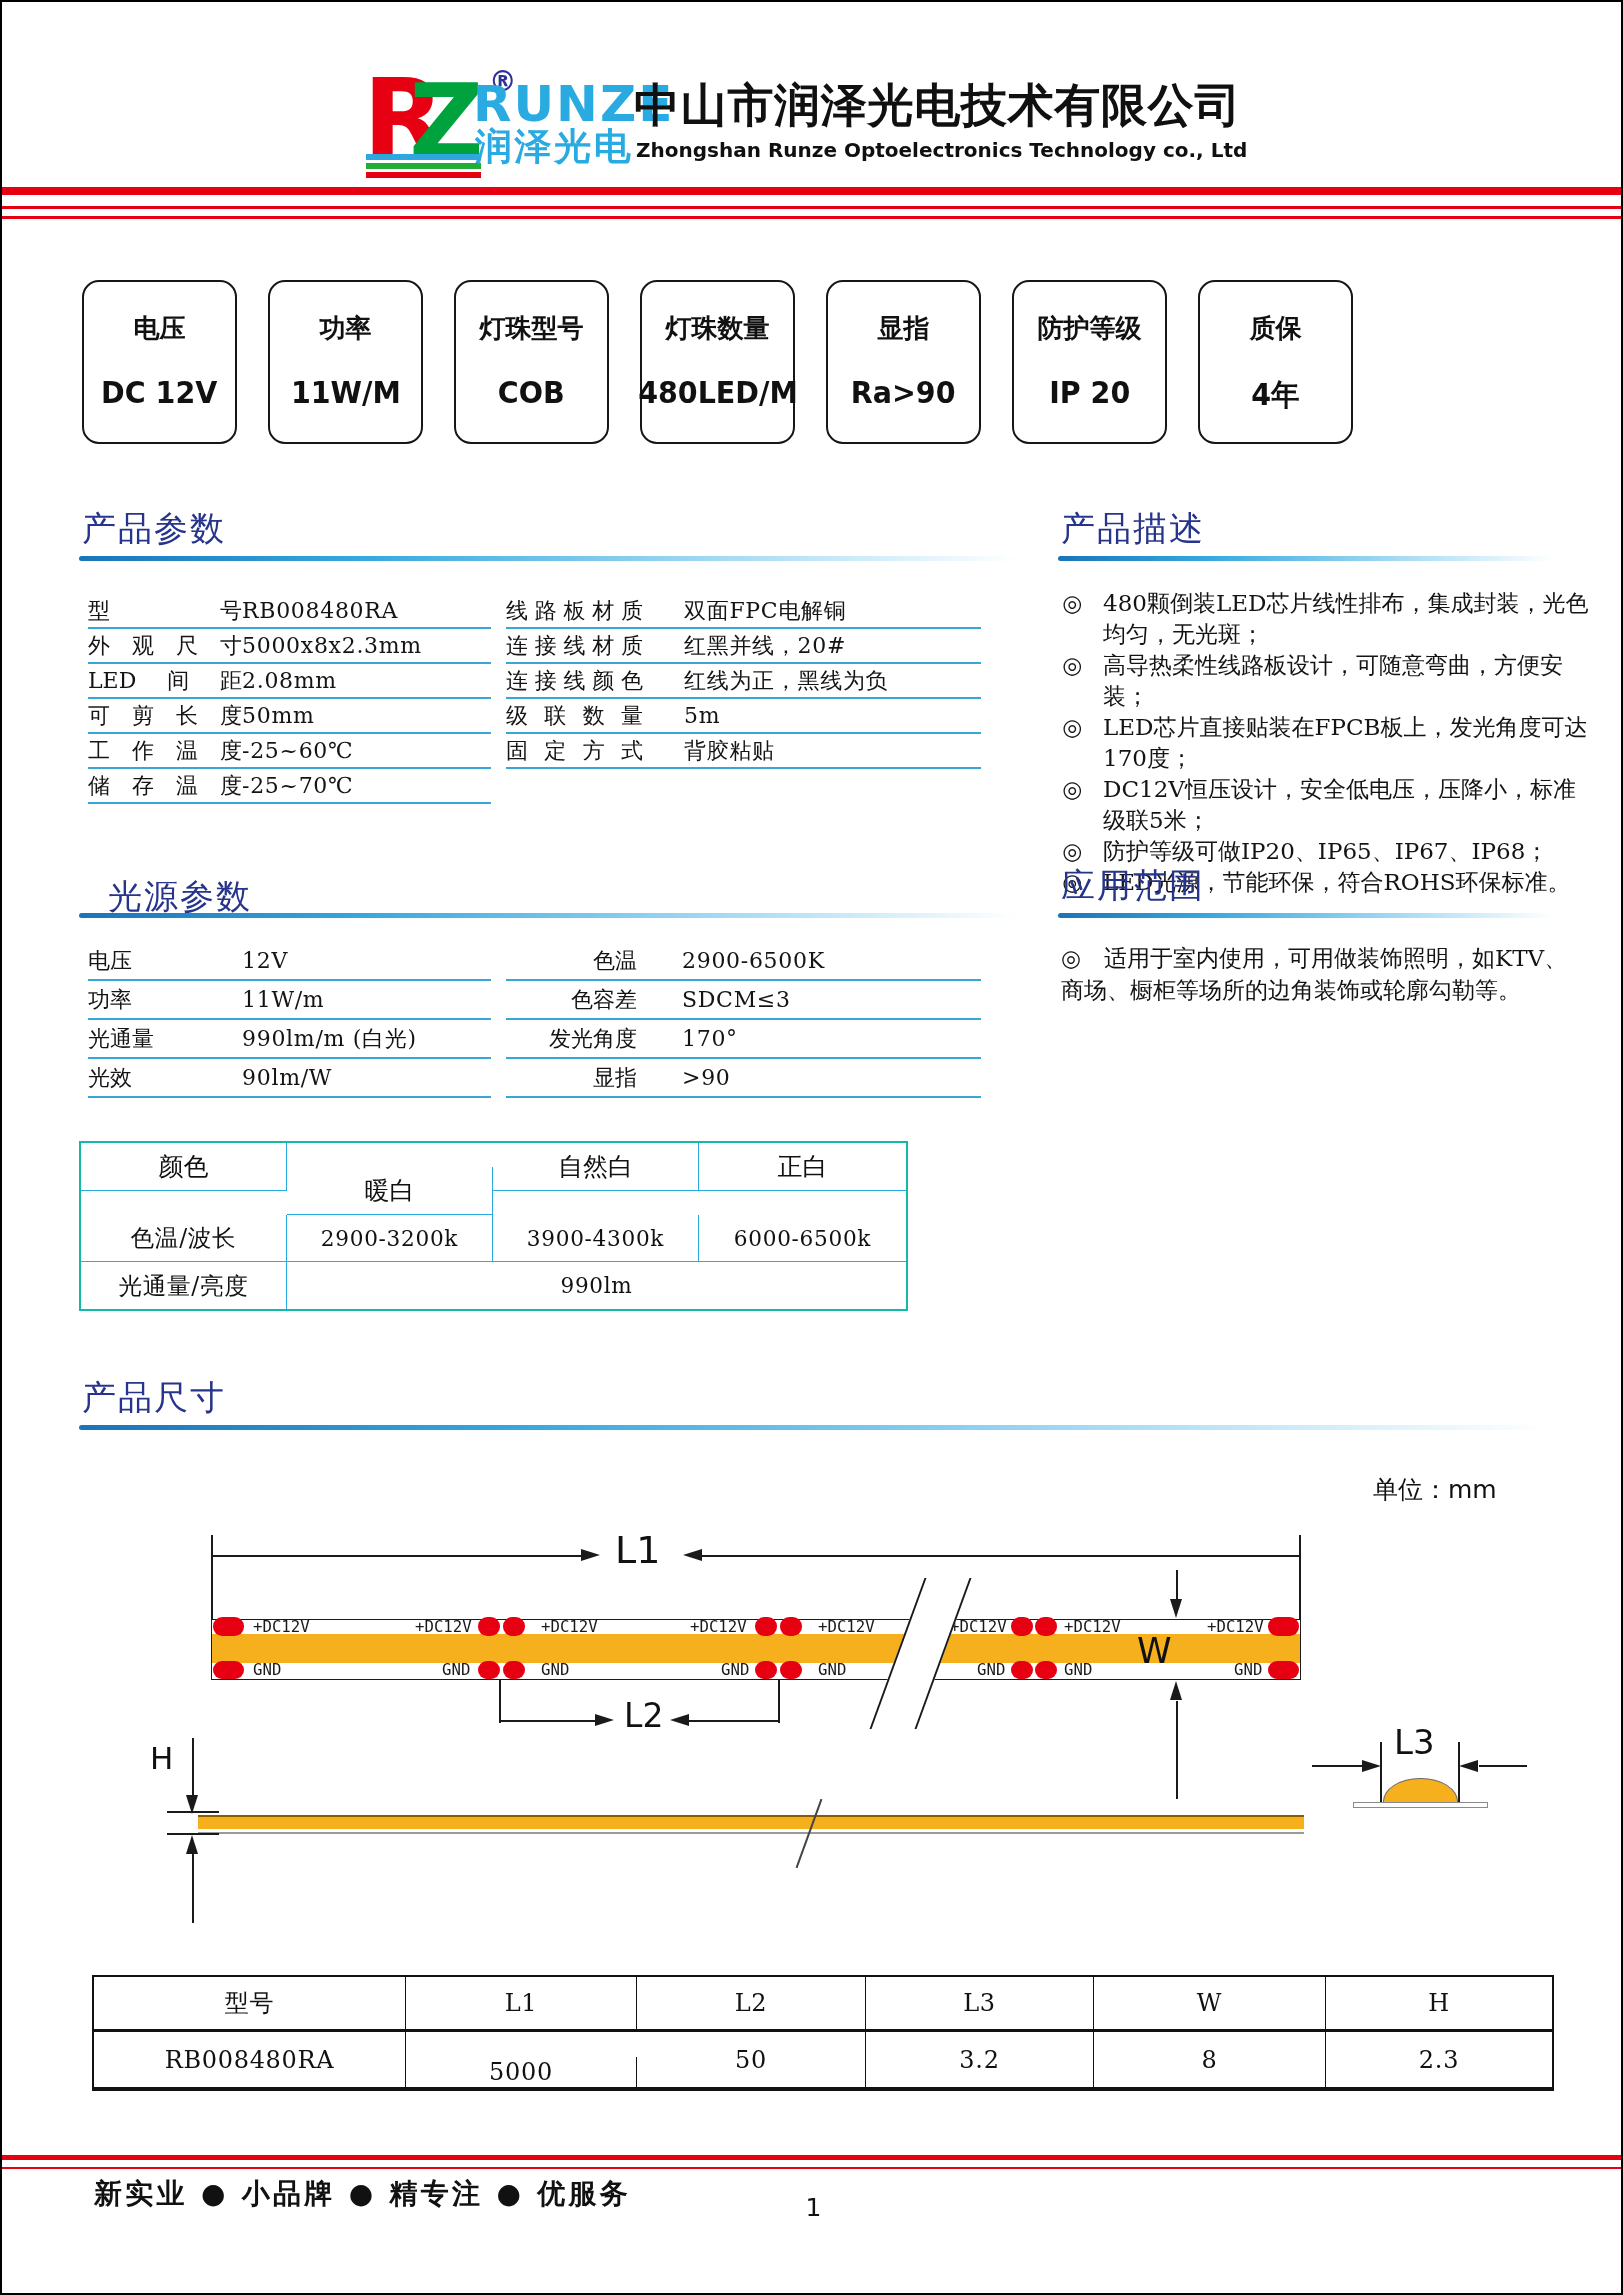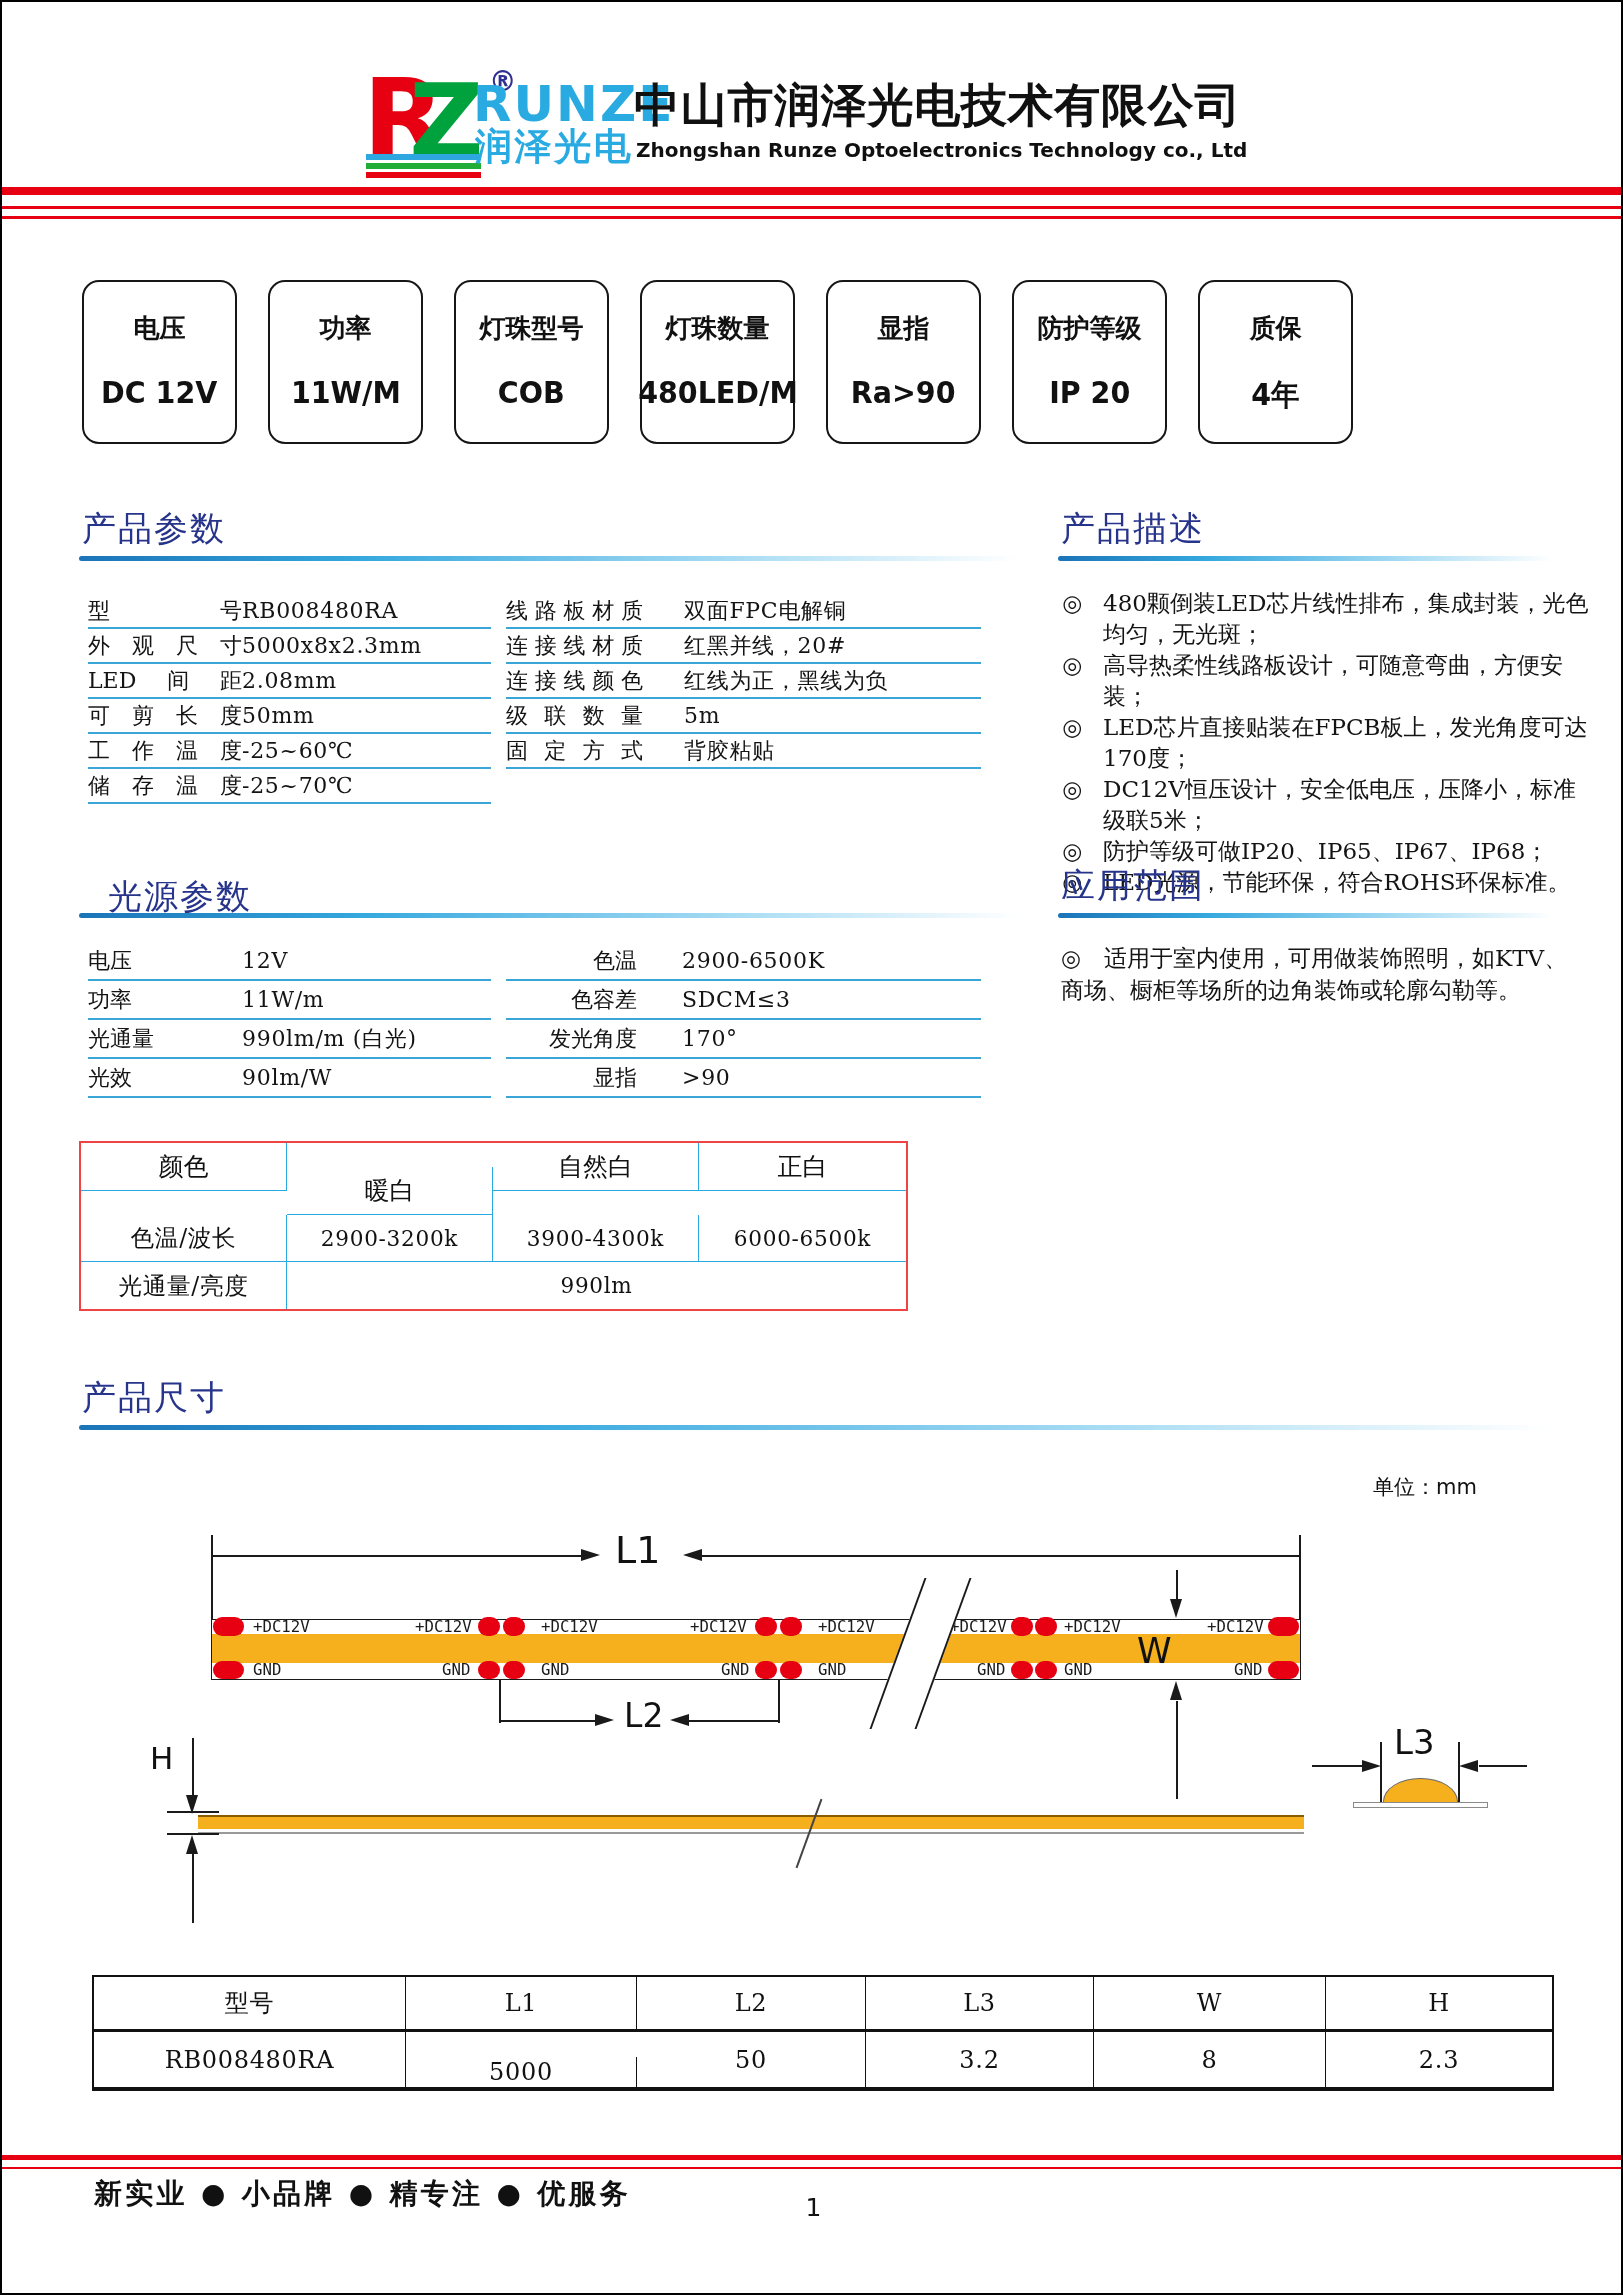--- a/index.html
+++ b/index.html
@@ -43,30 +43,30 @@
   .lt-right .lbl{width:131px;text-align:right;}
   .lt-right .val{margin-left:45px;}
   
   .bullets{position:absolute;left:1059px;top:586px;width:530px;font-family:"DejaVu Serif",serif;
            font-size:23px;line-height:31px;color:#141414;}
   .bullet{position:relative;padding-left:42px;}
   .bullet .mark{position:absolute;left:1.3px;top:0;}
   .app-text{position:absolute;left:1059px;top:940px;width:524px;font-family:"DejaVu Serif",serif;
             font-size:23px;line-height:32px;color:#141414;}
   
-  .ctable{position:absolute;left:77px;top:1139px;width:829px;border:2px solid #ef4444;box-sizing:border-box;}
+  .ctable{position:absolute;left:77px;top:1139px;width:829px;border:2px solid #14b8a6;box-sizing:border-box;}
   .crow{display:flex;}
   .ccell{box-sizing:border-box;border-right:1.3px solid #29ABE2;border-bottom:1.3px solid #29ABE2;
          display:flex;align-items:center;justify-content:center;font-family:"DejaVu Serif",serif;color:#111;}
   .crow .ccell:last-child{border-right:none;}
   .crow:last-child .ccell{border-bottom:none;}
   .ch{height:48px;font-size:25px;}
   .cd{height:47px;font-size:21.6px;letter-spacing:0.7px;}
   
-  .unit-label{position:absolute;left:1371px;top:1471px;font-size:21px;color:#111;}
+  .unit-label{position:absolute;left:1371px;top:1471px;font-size:25px;color:#111;}
   .dimtext{position:absolute;color:#111;font-family:"DejaVu Sans",sans-serif;}
   .strip{position:absolute;left:209px;top:1617px;width:1090px;height:61px;border:1.3px solid #1a1a1a;
          box-sizing:border-box;background:#fff;}
   .strip-yellow{position:absolute;left:0;top:13.7px;width:100%;height:29.5px;background:var(--strip-yellow,#F6B01E);}
   .pad{position:absolute;height:18.3px;background:var(--pad-red,#E60012);border-radius:9.2px;}
   .padlbl{position:absolute;font-size:15.7px;line-height:17px;color:#1a1a1a;
           font-family:"DejaVu Sans Mono",monospace;white-space:nowrap;}
   .pad.top{top:-2.6px;} .pad.bot{top:41px;}
   .padlbl.top{top:-2px;} .padlbl.bot{top:41px;}
   .brk{position:absolute;left:895px;top:1576px;width:47px;height:151px;background:#fff;

